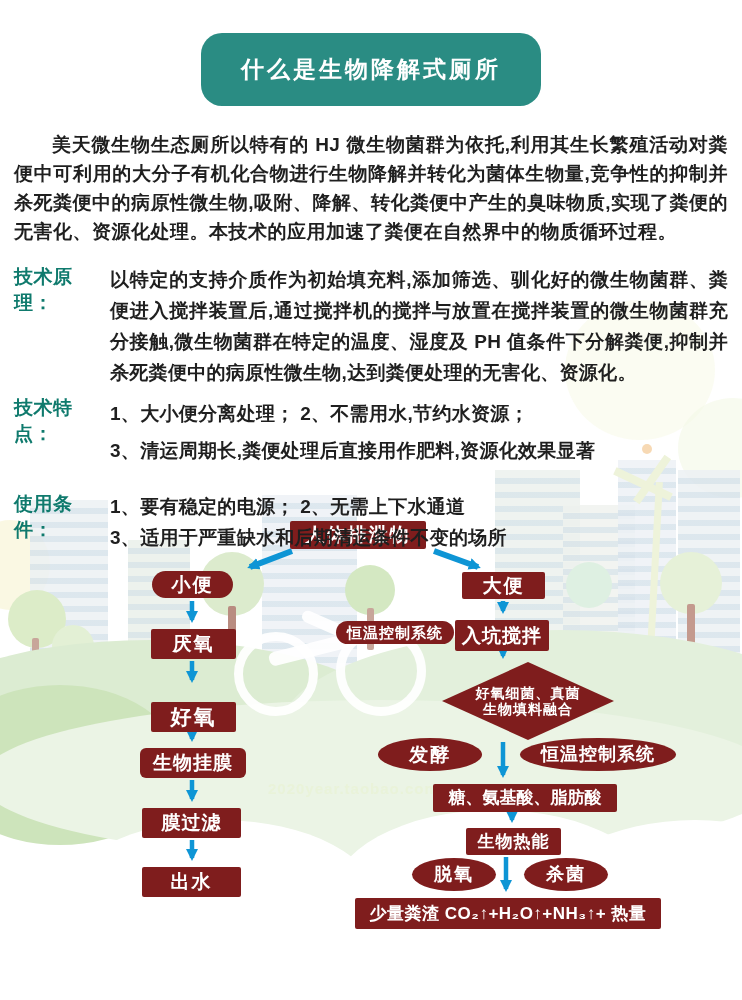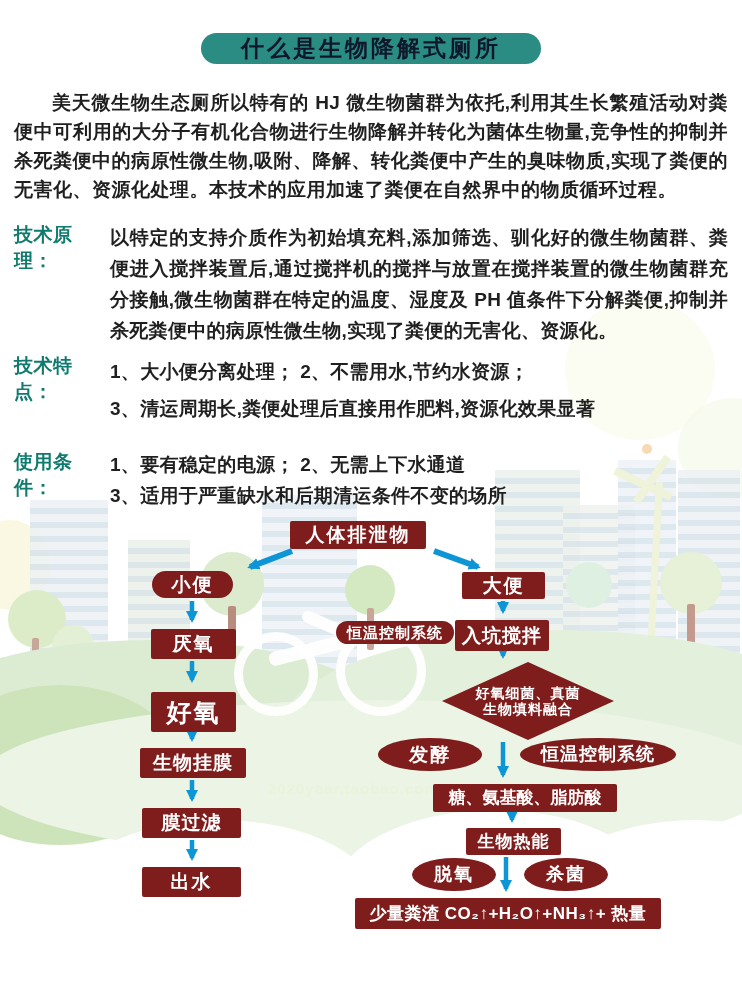--- a/index.html
+++ b/index.html
@@ -4,22 +4,22 @@
 <style>
   html,body{margin:0;padding:0;background:#fff;}
   .page{
     position:relative;width:742px;height:1000px;margin:0 auto;background:#ffffff;
     overflow:hidden;font-family:"Liberation Sans","DejaVu Sans",sans-serif;
     font-weight:bold;color:#1f1f1f;
   }
   
   .content{position:relative;z-index:6;}
   .title-pill{
-    margin:33px auto 0;width:fit-content;padding:0 40px;
-    background:#2a8c83;border-radius:21px;color:#0f172a;
+    margin:33px auto 0;width:fit-content;padding:21px 40px;
+    background:#2a8c83;border-radius:21px;color:#ffffff;
     font-size:23px;letter-spacing:3px;
   }
   .intro{
     margin:24px 14px 0;font-size:19px;line-height:29px;
     text-indent:2em;text-align:justify;letter-spacing:.5px;
   }
   .section{display:flex;margin:0 14px 0;align-items:flex-start;}
   .sec-label{flex:0 0 96px;color:#0f7a6d;font-size:19px;letter-spacing:.5px;}
   .sec-text{flex:1;font-size:19px;text-align:justify;white-space:pre-line;letter-spacing:.3px;}
   .sec-principle{margin-top:18px;}
@@ -70,21 +70,21 @@
 
   <div class="content">
     <div class="title-pill">
       <span>什么是生物降解式厕所</span>
     </div>
 
     <p class="intro">美天微生物生态厕所以特有的 HJ 微生物菌群为依托,利用其生长繁殖活动对粪便中可利用的大分子有机化合物进行生物降解并转化为菌体生物量,竞争性的抑制并杀死粪便中的病原性微生物,吸附、降解、转化粪便中产生的臭味物质,实现了粪便的无害化、资源化处理。本技术的应用加速了粪便在自然界中的物质循环过程。</p>
 
     <div class="section sec-principle">
       <span class="sec-label">技术原理：</span>
-      <div class="sec-text">以特定的支持介质作为初始填充料,添加筛选、驯化好的微生物菌群、粪便进入搅拌装置后,通过搅拌机的搅拌与放置在搅拌装置的微生物菌群充分接触,微生物菌群在特定的温度、湿度及 PH 值条件下分解粪便,抑制并杀死粪便中的病原性微生物,实现了粪便的无害化、资源化。</div>
+      <div class="sec-text">以特定的支持介质作为初始填充料,添加筛选、驯化好的微生物菌群、粪便进入搅拌装置后,通过搅拌机的搅拌与放置在搅拌装置的微生物菌群充分接触,微生物菌群在特定的温度、湿度及 PH 值条件下分解粪便,抑制并杀死粪便中的病原性微生物,达到粪便处理的无害化、资源化。</div>
     </div>
 
     <div class="section sec-features">
       <span class="sec-label">技术特点：</span>
       <div class="sec-text">1、大小便分离处理；  2、不需用水,节约水资源；
 3、清运周期长,粪便处理后直接用作肥料,资源化效果显著</div>
     </div>
 
     <div class="section sec-conditions">
       <span class="sec-label">使用条件：</span>
@@ -162,32 +162,32 @@
     <div class="node pill" style="left:152px;top:101px;width:81px;height:27px;font-size:19px;">小便</div>
 
     <div class="node" style="left:462px;top:102px;width:83px;height:27px;font-size:19px;">大便</div>
 
     <div class="node pill" style="left:336px;top:151px;width:118px;height:23px;font-size:15px;letter-spacing:1px;">恒温控制系统</div>
 
     <div class="node" style="left:151px;top:159px;width:85px;height:30px;font-size:19px;">厌氧</div>
 
     <div class="node" style="left:455px;top:150px;width:94px;height:31px;font-size:19px;letter-spacing:1px;">入坑搅拌</div>
 
-    <div class="node" style="left:151px;top:222px;width:85px;height:40px;font-size:25px;">好氧</div>
+    <div class="node" style="left:151px;top:232px;width:85px;height:30px;font-size:21px;">好氧</div>
 
     <div class="node diamond" style="left:442px;top:192px;width:172px;height:78px;font-size:14px;">
       <span>好氧细菌、真菌</span>
       <span>生物填料融合</span>
     </div>
 
     <div class="node ellipse" style="left:378px;top:268px;width:104px;height:33px;font-size:19px;">发酵</div>
 
     <div class="node ellipse" style="left:520px;top:268px;width:156px;height:33px;font-size:18px;letter-spacing:1px;">恒温控制系统</div>
 
-    <div class="node" style="left:140px;top:278px;width:106px;height:30px;font-size:19px;letter-spacing:1px;">生物挂膜</div>
+    <div class="node" style="left:140px;top:278px;width:106px;height:30px;font-size:19px;letter-spacing:1px;border-radius:6px;">生物挂膜</div>
 
     <div class="node" style="left:433px;top:314px;width:184px;height:28px;font-size:17px;letter-spacing:0;">糖、氨基酸、脂肪酸</div>
 
     <div class="node" style="left:142px;top:338px;width:99px;height:30px;font-size:19px;letter-spacing:1px;">膜过滤</div>
 
     <div class="node" style="left:466px;top:358px;width:95px;height:27px;font-size:17px;letter-spacing:1px;">生物热能</div>
 
     <div class="node ellipse" style="left:412px;top:388px;width:84px;height:33px;font-size:18px;">脱氧</div>
 
     <div class="node ellipse" style="left:524px;top:388px;width:84px;height:33px;font-size:18px;">杀菌</div>

